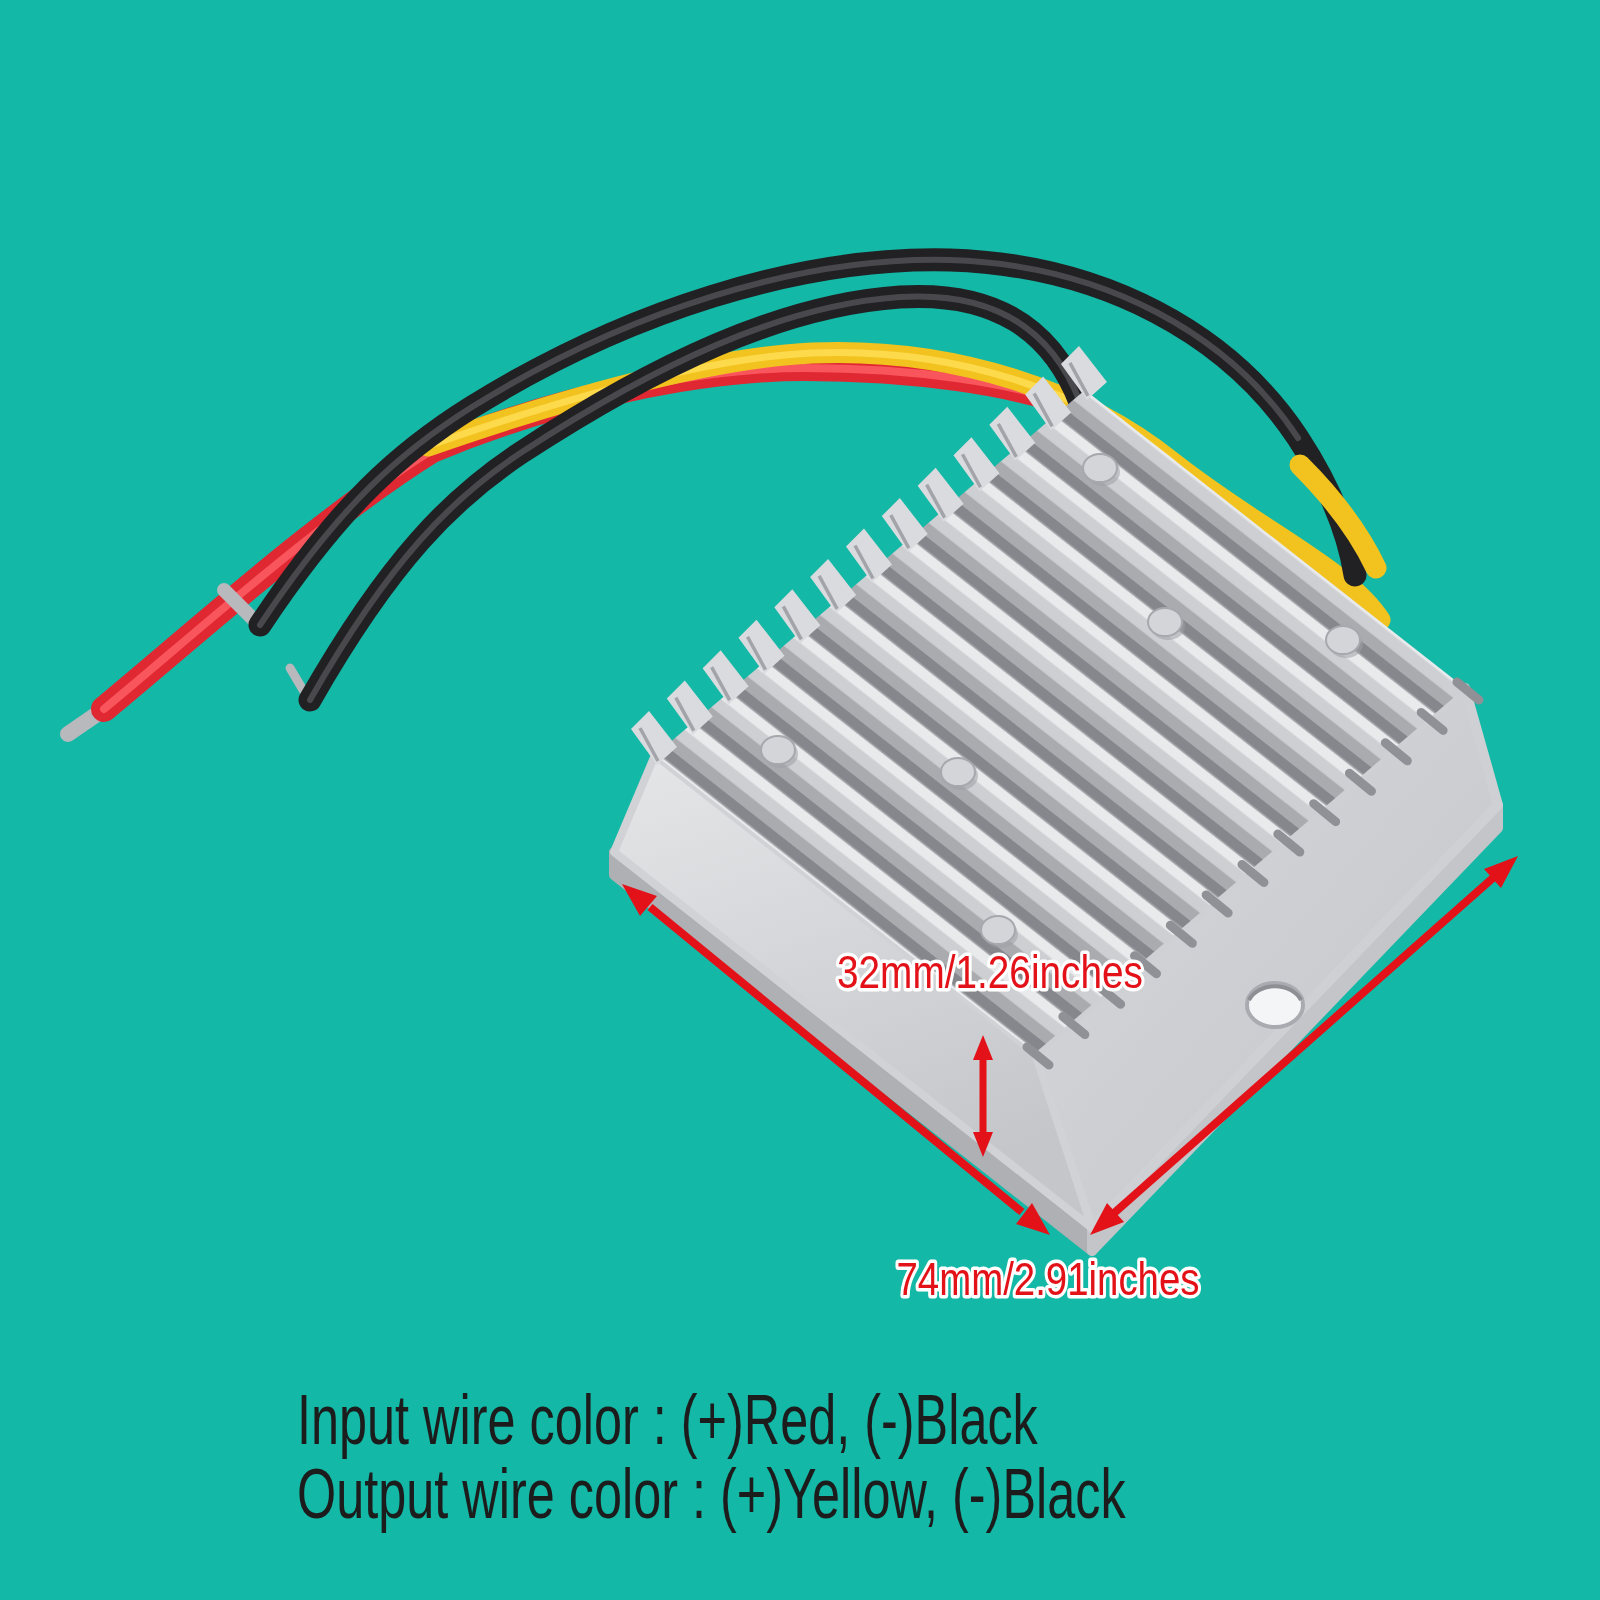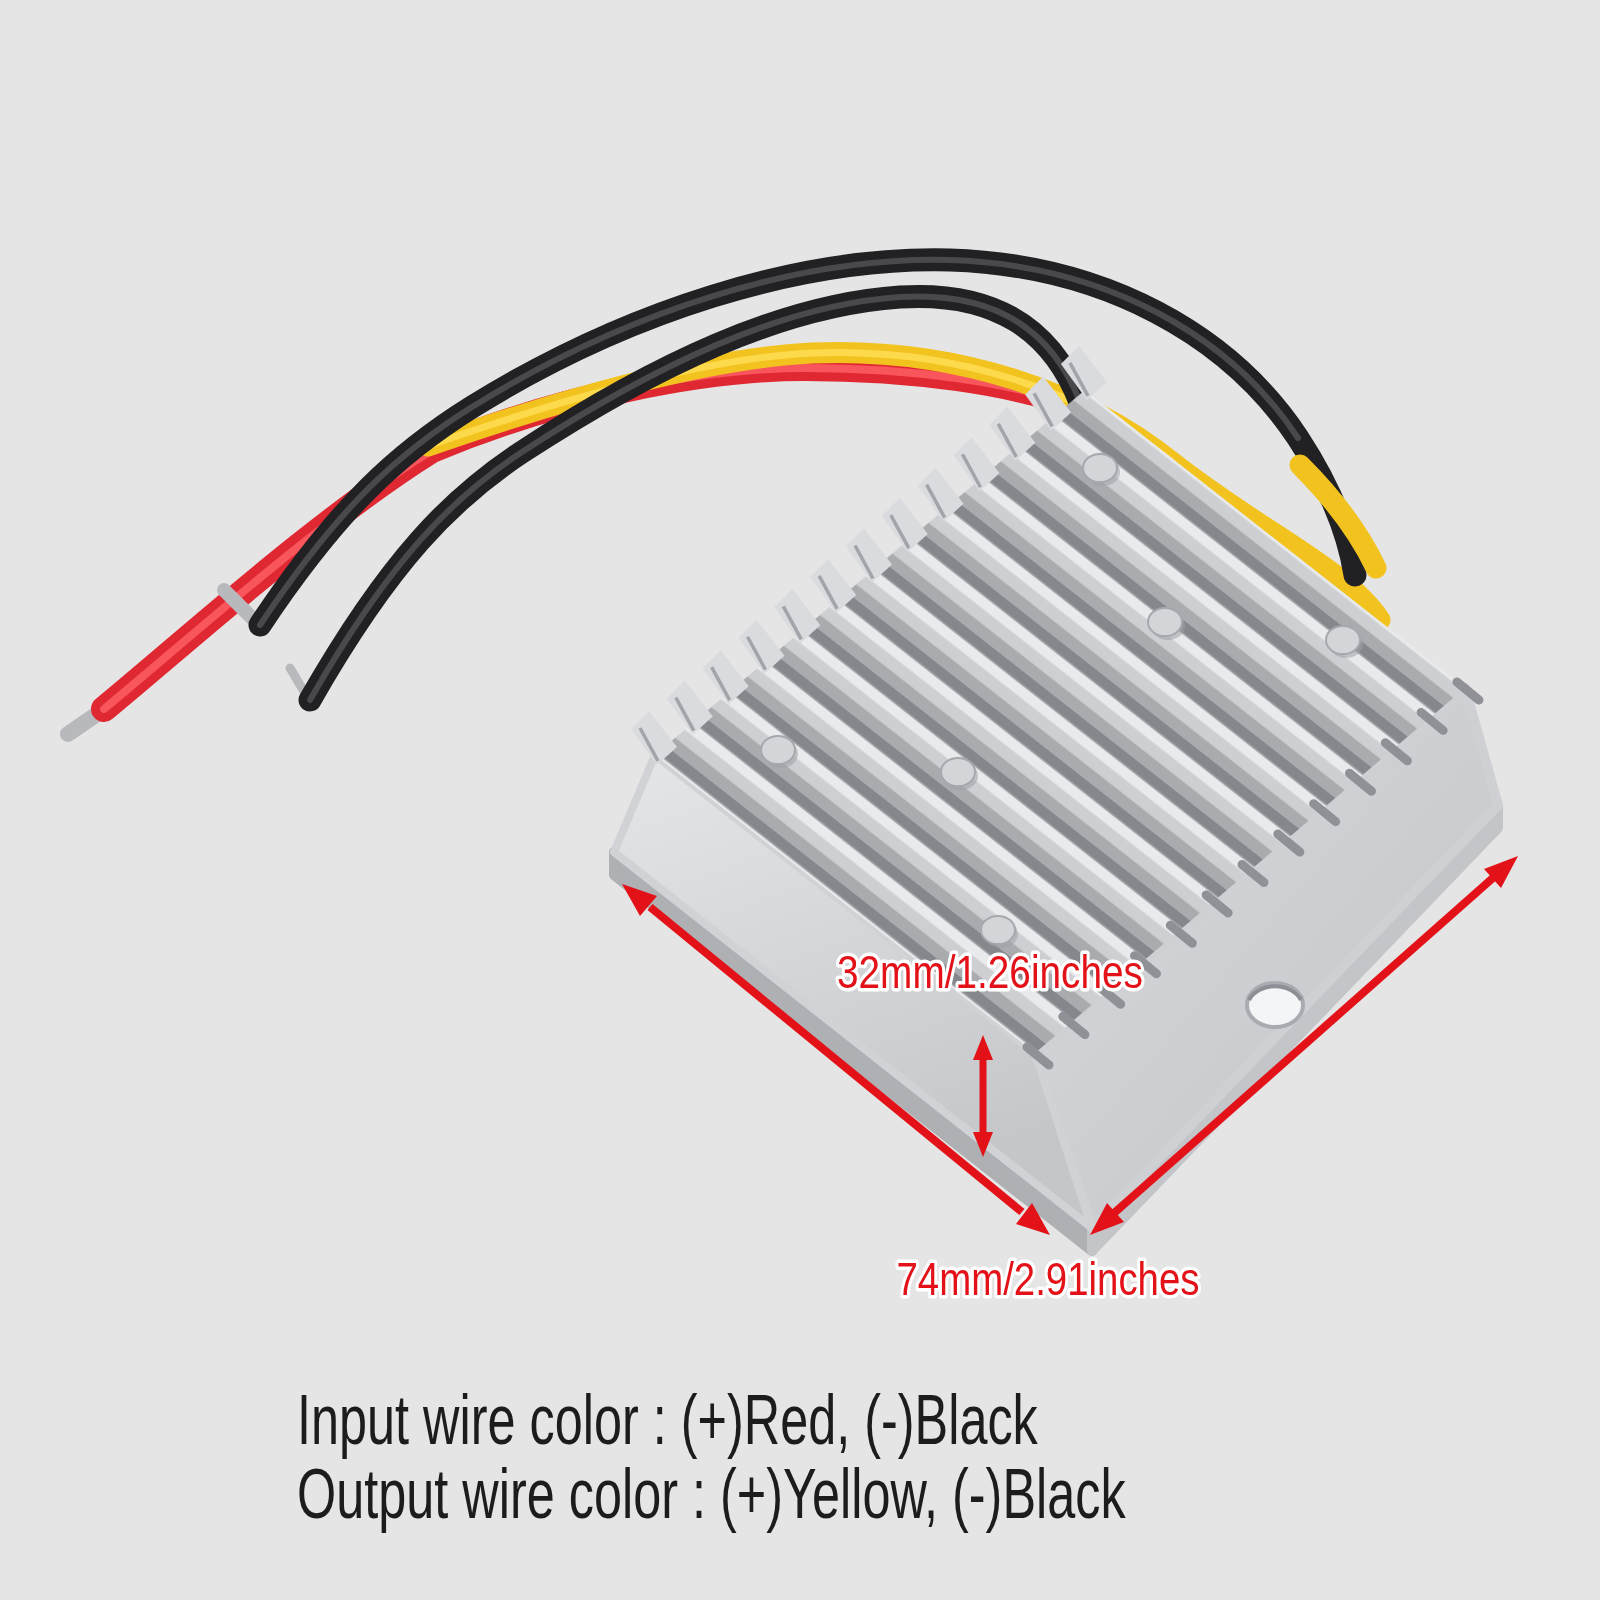--- a/index.html
+++ b/index.html
@@ -1,16 +1,16 @@
 <!DOCTYPE html>
 <html><head>
 <meta charset="utf-8">
 <style>
   html,body{margin:0;padding:0;background:#fff;}
-  .stage{position:relative;width:1600px;height:1600px;background:#e5e5e5;overflow:hidden;
+  .stage{position:relative;width:1600px;height:1600px;background:#14b8a6;overflow:hidden;
          font-family:"Liberation Sans",sans-serif;text-align:center;}
   .stage svg{position:absolute;left:0;top:0;}
   .dim-label{font-family:"Liberation Sans",sans-serif;font-size:46px;
              paint-order:stroke;stroke:#ffffff;stroke-width:7px;stroke-linejoin:round;}
   .caption{position:absolute;left:297px;color:#1c1c1c;font-size:70px;line-height:1.05;
            white-space:nowrap;transform:scaleX(0.72);transform-origin:left top;
            font-family:"Liberation Sans",sans-serif;}
   #caption-1{top:1384px;}
   #caption-2{top:1458px;}
 </style>

